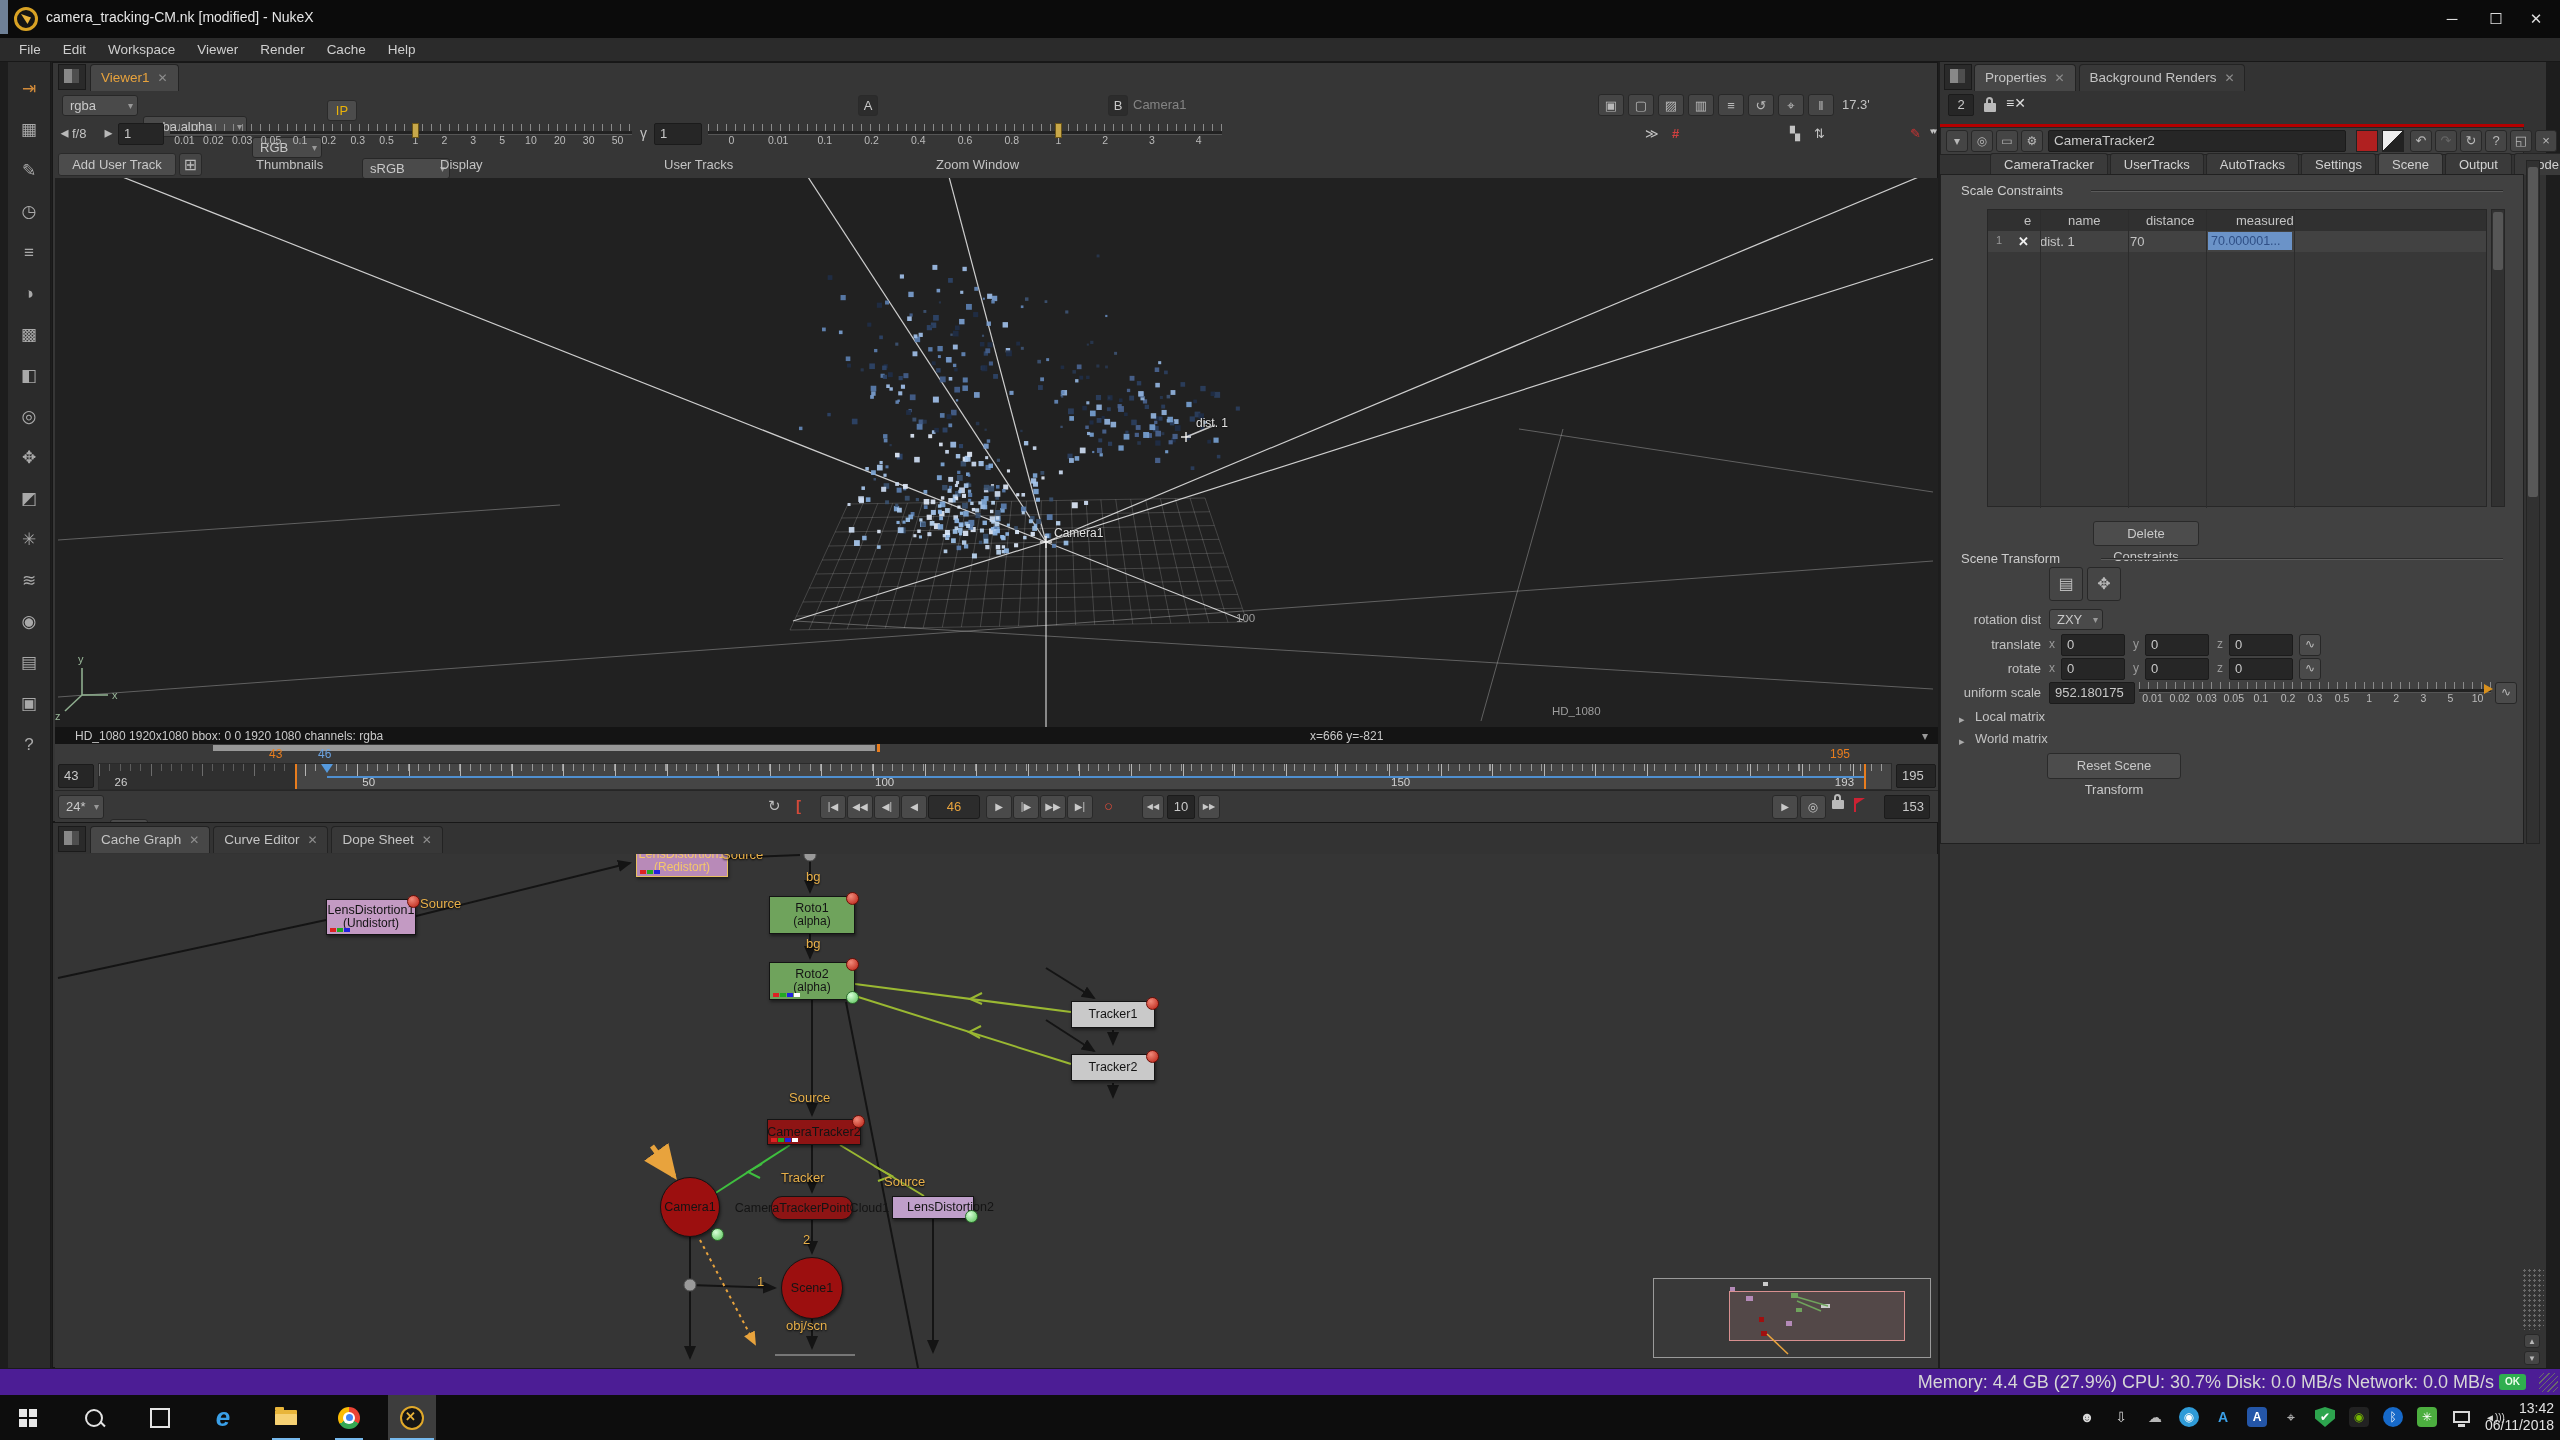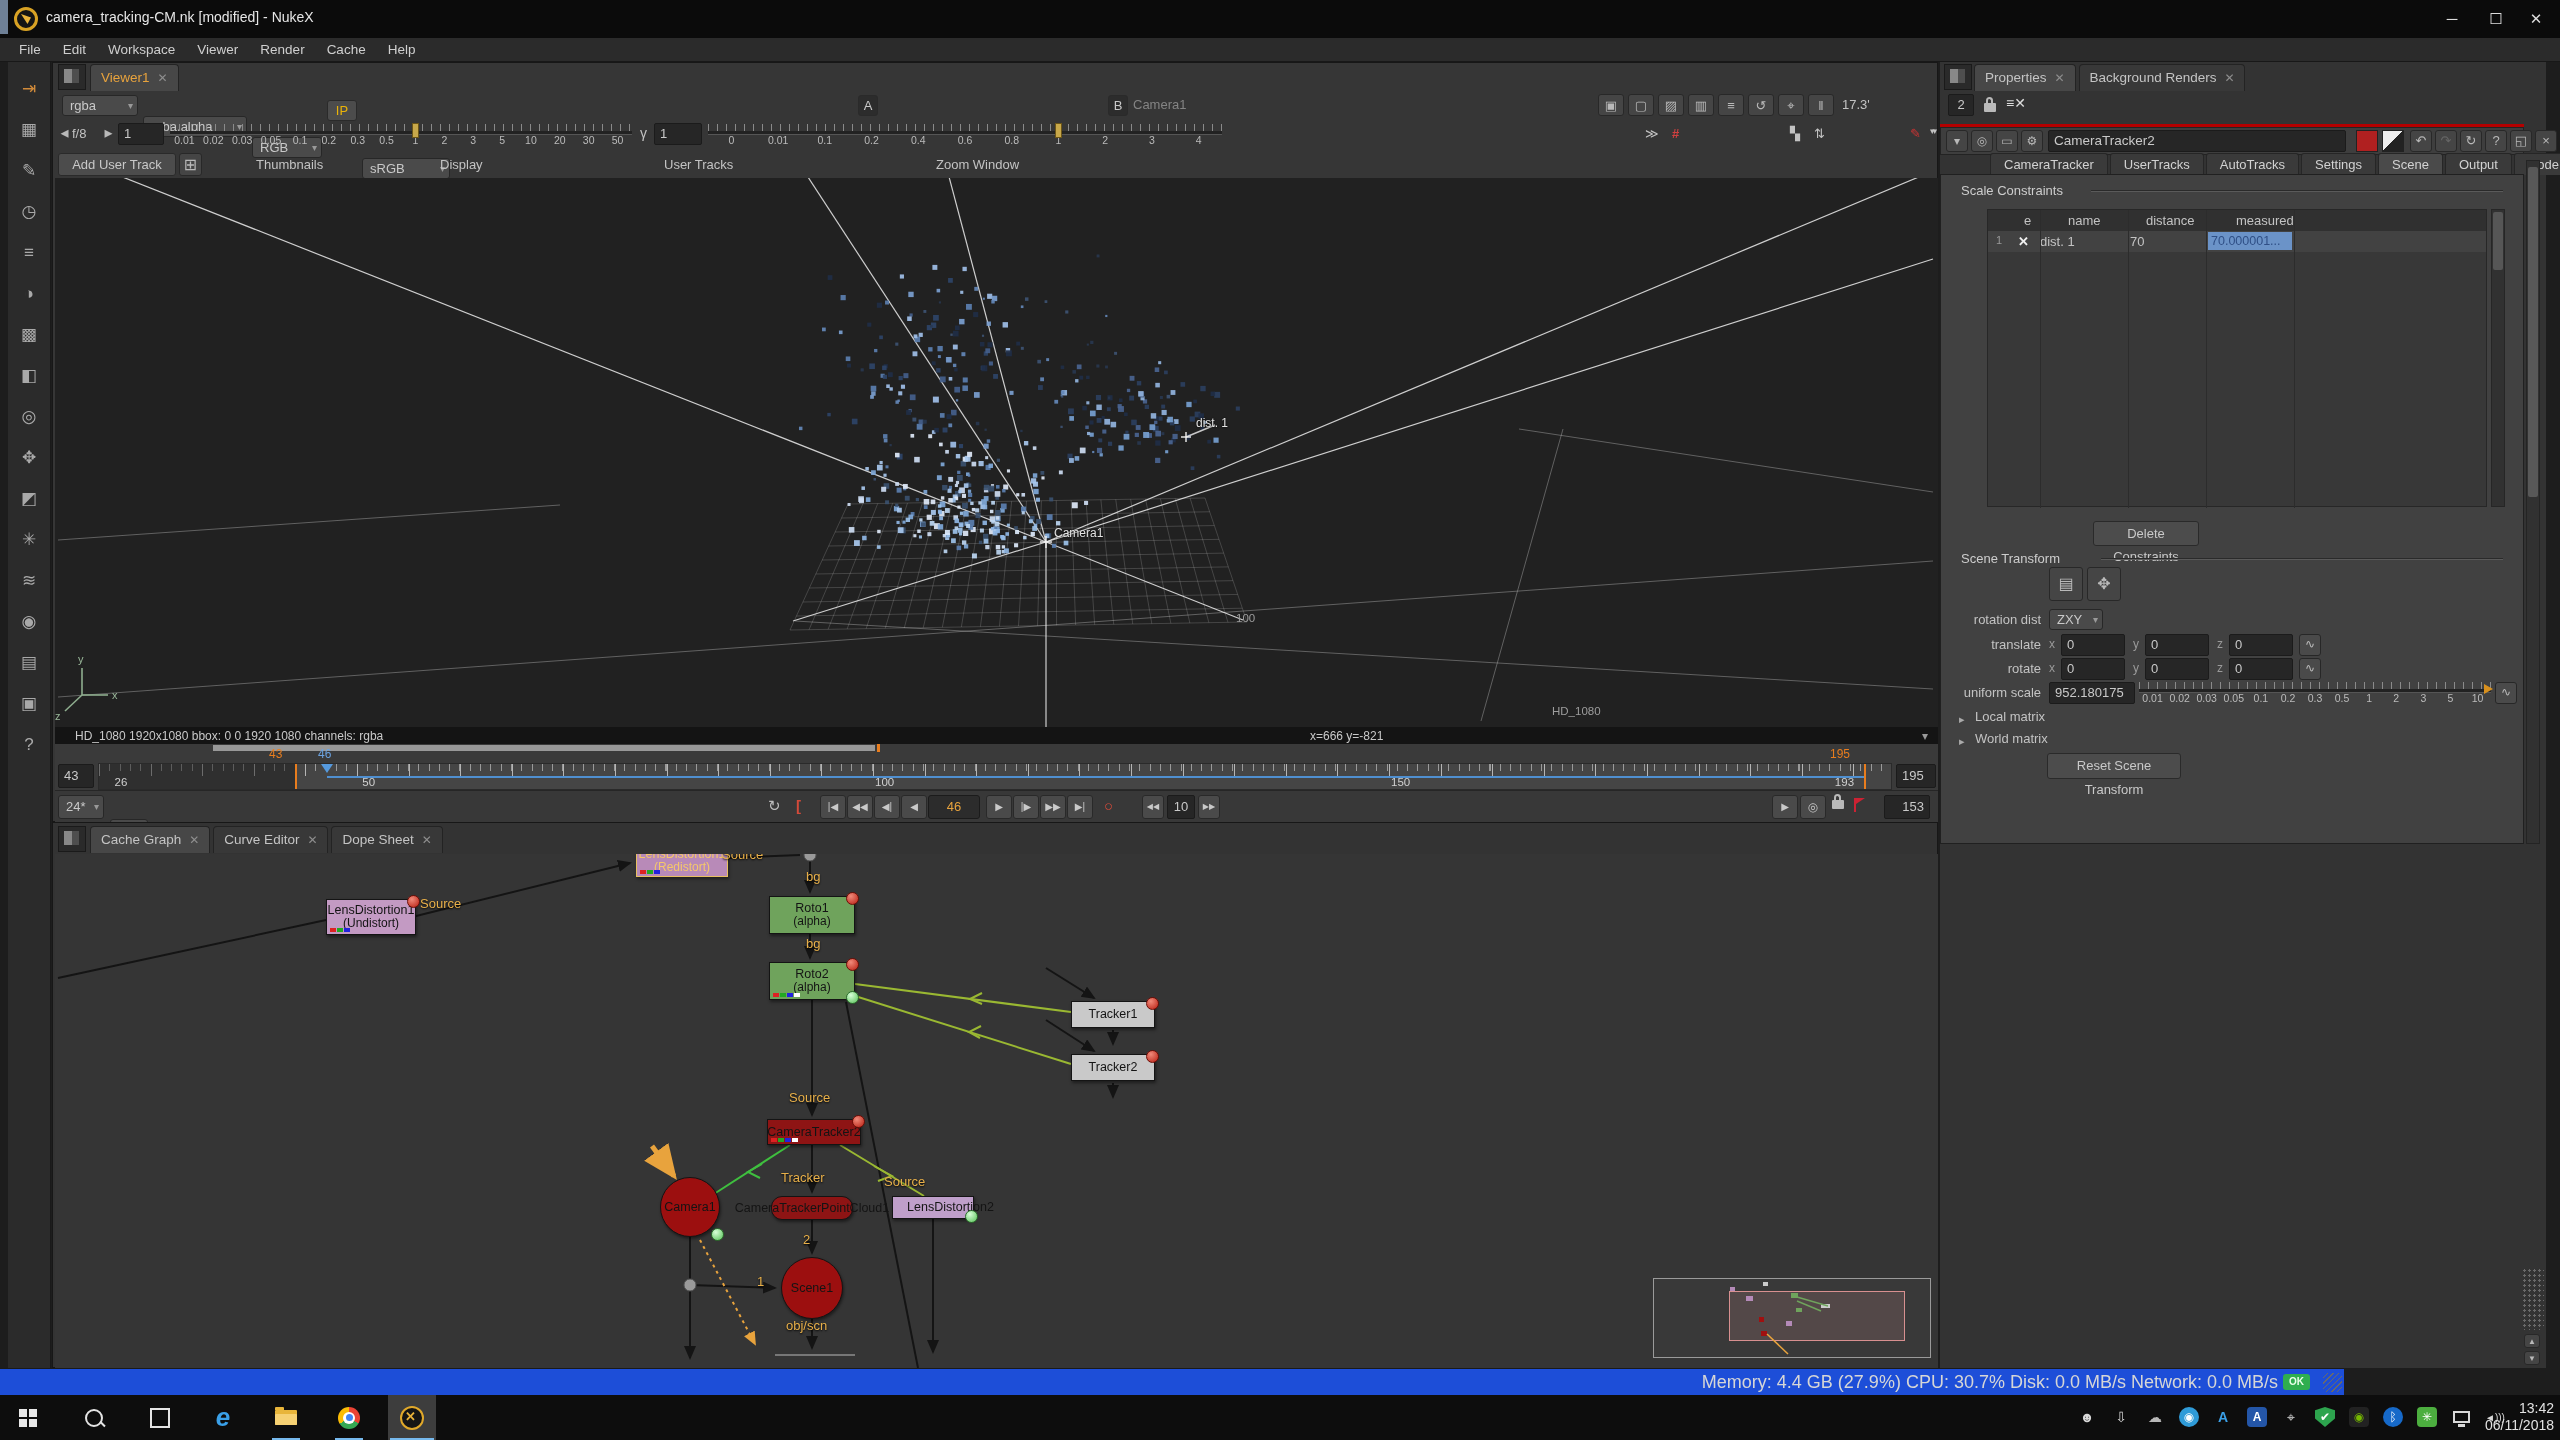--- a/index.html
+++ b/index.html
@@ -81,21 +81,21 @@
   .ptab{height:21px;line-height:21px;font-size:13px;color:#d2d2d2;background:#3a3a3a;border:1px solid #262626;border-bottom:none;padding:0 13px;border-radius:3px 3px 0 0;}
   .ptab.active{background:#4a4a4a;}
   .group-title{font-size:13px;color:#cdcdcd;}
   .hr{height:1px;background:#2a2a2a;border-bottom:1px solid #5a5a5a;}
   .check-x:before{content:"✕";color:#f0f0f0;font-size:13px;font-weight:bold;}
   .tri:before{content:"▸";color:#aaa;font-size:11px;}
   .curvebtn{background:#4a4a4a;border:1px solid #272727;border-radius:3px;color:#bbb;font-size:12px;text-align:center;line-height:18px;}
   .rowlab{position:absolute;font-size:13px;color:#c3c3c3;text-align:right;}
   .axis-lab{font-size:12px;color:#9a9a9a;}
   
-  #statusbar{left:0;top:1368px;width:2344px;height:27px;background:#1d4ed8;border-top:1px solid #1a1a1a;}
+  #statusbar{left:0;top:1368px;width:2560px;height:27px;background:#4c1d95;border-top:1px solid #1a1a1a;}
   #status-text{position:absolute;right:66px;top:3px;font-size:18px;color:#d6d6d6;}
   #ok-badge{position:absolute;right:34px;top:5px;width:27px;height:16px;background:#2fae4f;border-radius:3px;color:#eaffea;font-size:10px;font-weight:bold;text-align:center;line-height:16px;}
   #corner-grip{position:absolute;right:2px;top:4px;width:19px;height:19px;background:repeating-linear-gradient(135deg,transparent 0 3px,#6a6a6a 3px 4px);}
   
   #taskbar{left:0;top:1395px;width:2560px;height:45px;background:#0d0d0d;}
   .tb-item{position:absolute;top:0;width:48px;height:45px;display:flex;align-items:center;justify-content:center;}
   .runline{position:absolute;bottom:0;left:10px;width:28px;height:2px;background:#76b9ed;}
   .start-grid{display:grid;grid-template-columns:8px 8px;grid-gap:2px;}
   .start-grid i{width:8px;height:8px;background:#e8e8e8;display:block;}
   .search-ico{position:relative;width:14px;height:14px;border:2px solid #e4e4e4;border-radius:50%;}

